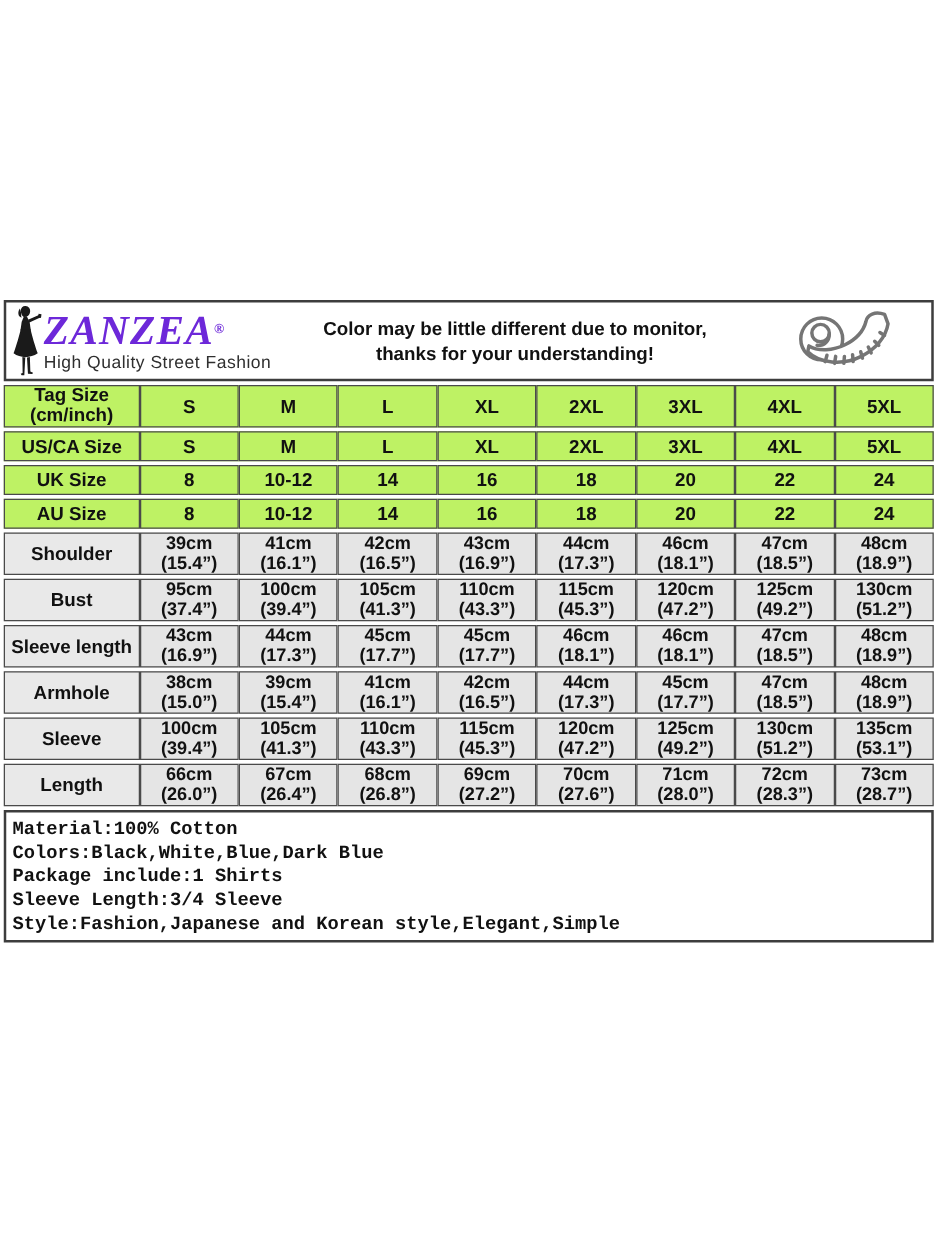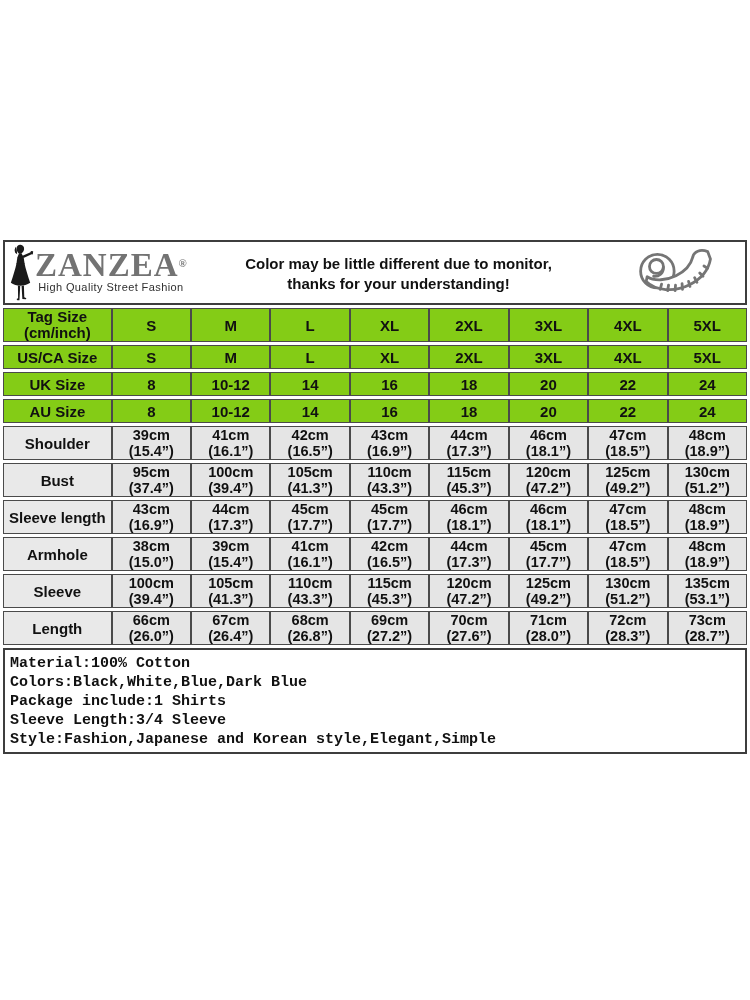--- a/index.html
+++ b/index.html
@@ -4,31 +4,31 @@
 <style>
   html,body{margin:0;padding:0;background:#ffffff;}
   body{width:750px;height:1000px;position:relative;font-family:"Liberation Sans",sans-serif;color:#111;}
   .content{position:absolute;left:3px;top:240px;width:744px;}
 
   
   .header-box{border:2px solid #3d3d3d;height:61px;display:flex;align-items:center;box-sizing:content-box;background:#fff;}
   .logo{flex:0 0 182px;display:flex;align-items:flex-start;padding-left:3px;height:58px;}
   .figure-wrap{width:26px;height:58px;flex:0 0 auto;}
   .brand-text{margin-left:1px;padding-top:7px;}
-  .brand-name{font-family:"Liberation Serif",serif;font-weight:bold;font-size:33px;line-height:28px;letter-spacing:1px;color:#737373;white-space:nowrap;}
+  .brand-name{font-family:"Liberation Serif",serif;font-weight:bold;font-size:33px;line-height:28px;letter-spacing:1px;color:#6d28d9;white-space:nowrap;font-style:italic;}
   .reg{font-size:11px;vertical-align:top;position:relative;top:-2px;letter-spacing:0;}
-  .tagline{font-size:11px;color:#2f2f2f;letter-spacing:0.4px;margin-top:2px;white-space:nowrap;text-align:center;}
+  .tagline{font-size:14px;color:#2f2f2f;letter-spacing:0.4px;margin-top:2px;white-space:nowrap;text-align:center;}
   .disclaimer{flex:1 1 auto;text-align:center;font-weight:bold;font-size:15px;line-height:20px;padding-top:2px;}
   .tape-wrap{flex:0 0 138px;display:flex;justify-content:center;align-items:center;}
 
   
   table.size-table{width:100%;border-collapse:separate;border-spacing:0 3px;table-layout:fixed;}
   .size-table th,.size-table td{border:1px solid #4a4a4a;text-align:center;font-weight:bold;color:#111;padding:0 1px;overflow:hidden;}
   .size-table col.c-label{width:14.6%;}
-  .row-size th,.row-size td{background:#84cc16;font-size:15px;height:22px;}
+  .row-size th,.row-size td{background:#bef264;font-size:15px;height:22px;}
   .row-tag th,.row-tag td{height:32px;}
   .row-tag th{font-size:15px;line-height:16px;}
   .row-measure th{background:#e9e9e9;font-size:15px;}
   .row-measure td{background:#e5e5e5;font-size:14.5px;height:32px;}
   .row-measure td div{line-height:16px;}
 
   
   .details-box{border:2px solid #3d3d3d;margin-top:0px;padding:4px 5px 3px 5px;background:#fff;}
   .details-box .dline{font-weight:bold;font-size:15px;line-height:19px;white-space:nowrap;font-family:Liberation Mono, monospace;}
 </style>

